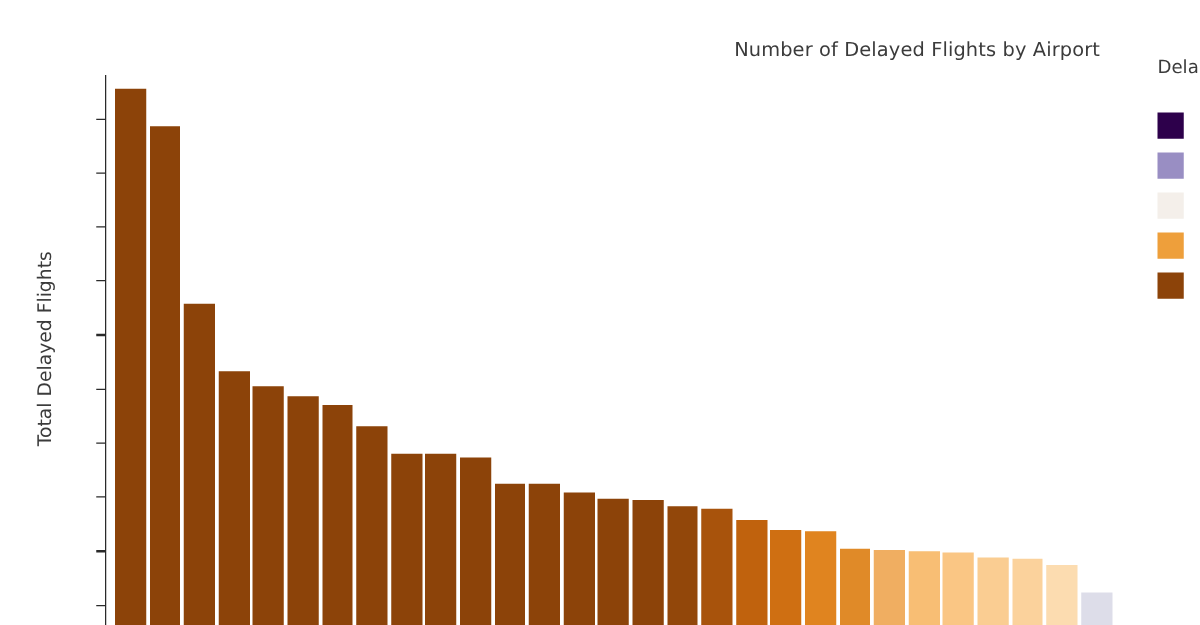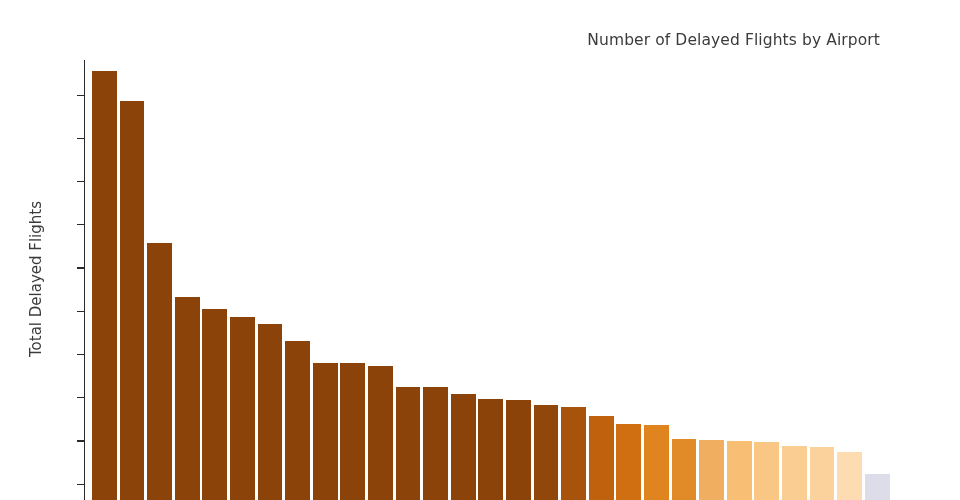--- a/index.html
+++ b/index.html
@@ -174,14 +174,24 @@
       <div class="bar" title="MIA: 203,000" style="left: 671.6px; width: 24.8px; top: 439.481px; height: 87.7411px; background: rgb(224, 138, 40);"></div>
       <div class="bar" title="DCA: 202,000" style="left: 699.2px; width: 24.8px; top: 439.913px; height: 87.3089px; background: rgb(240, 174, 97);"></div>
       <div class="bar" title="IAD: 199,000" style="left: 726.8px; width: 24.8px; top: 441.21px; height: 86.0122px; background: rgb(248, 190, 116);"></div>
       <div class="bar" title="MDW: 197,000" style="left: 754.4px; width: 24.8px; top: 442.074px; height: 85.1478px; background: rgb(250, 198, 132);"></div>
       <div class="bar" title="SAN: 189,000" style="left: 782px; width: 24.8px; top: 445.532px; height: 81.69px; background: rgb(250, 205, 146);"></div>
       <div class="bar" title="TPA: 186,000" style="left: 809.6px; width: 24.8px; top: 446.829px; height: 80.3933px; background: rgb(251, 210, 156);"></div>
       <div class="bar" title="STL: 175,000" style="left: 837.2px; width: 24.8px; top: 451.583px; height: 75.6389px; background: rgb(252, 220, 176);"></div>
       <div class="bar" title="FLL: 123,000" style="left: 864.8px; width: 24.8px; top: 474.059px; height: 53.1633px; background: rgb(221, 221, 233);"></div>
     </div>
 
+  <div id="legend">
+    <div id="legend-title">Dela</div>
+    <div id="legend-swatches">
+        <div class="legend-swatch" style="top: 44px; background: rgb(45, 0, 75);"></div>
+        <div class="legend-swatch" style="top: 76px; background: rgb(153, 142, 195);"></div>
+        <div class="legend-swatch" style="top: 108px; background: rgb(244, 239, 234);"></div>
+        <div class="legend-swatch" style="top: 140px; background: rgb(238, 159, 59);"></div>
+        <div class="legend-swatch" style="top: 172px; background: rgb(140, 67, 9);"></div>
+      </div>
+  </div>
 
 </div>
 
 </body></html>

